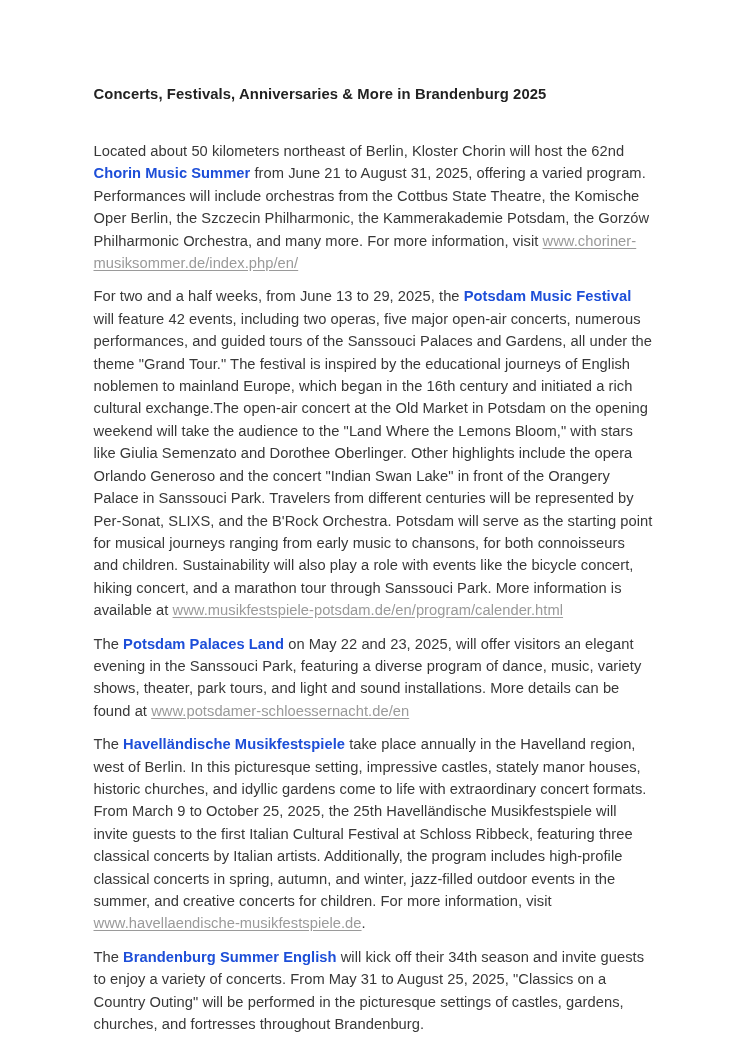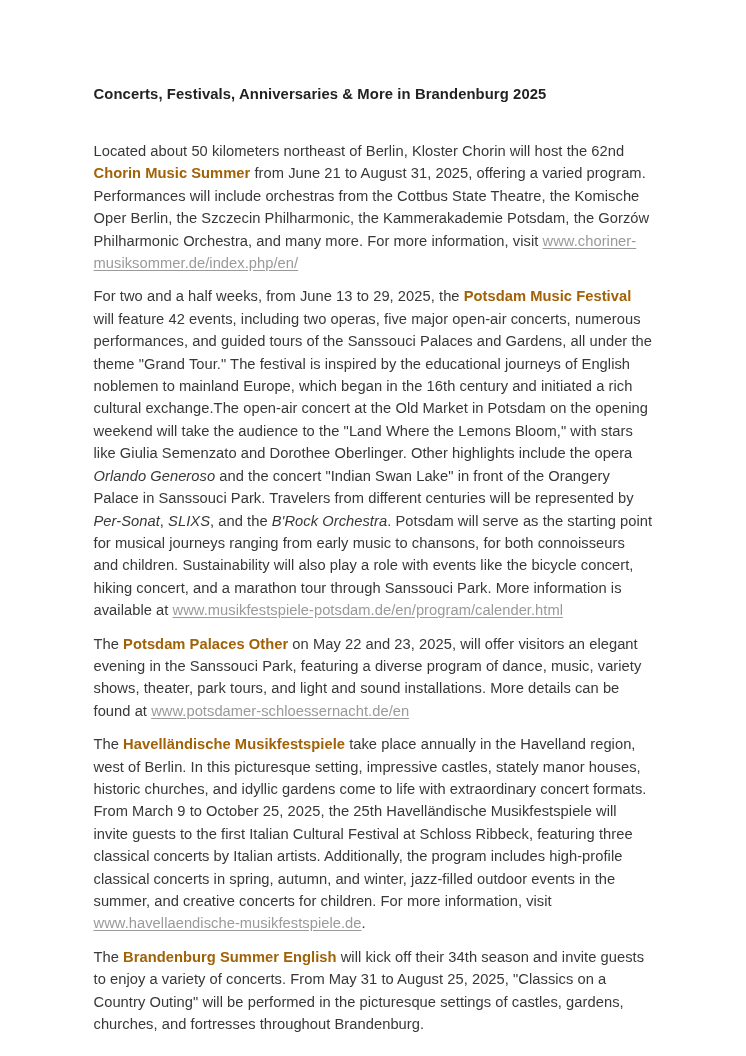--- a/index.html
+++ b/index.html
@@ -27,39 +27,38 @@
     letter-spacing: 0.1px;
   }
   .para {
     font-size: 14.7px;
     line-height: 22.4px;
     margin: 0 0 11px 0;
     letter-spacing: 0.05px;
   }
   .para .bold {
     font-weight: bold;
-    color: #a16207;
+    color: #1d4ed8;
   }
   .para .italic {
-    font-style: italic;
     text-align: right;
   }
   .para a {
     color: #9a9a9a;
     text-decoration: underline;
     text-decoration-color: #9a9a9a;
     text-underline-offset: 2px;
     cursor: pointer;
   }
 </style>
 </head>
 <body>
 
 <div class="page">
   <h1 class="title">Concerts, Festivals, Anniversaries &amp; More in Brandenburg 2025</h1>
   <div class="content">
       <p class="para"><span>Located about 50 kilometers northeast of Berlin, Kloster Chorin will host the 62nd </span><span class="bold">Chorin Music Summer</span><span> from June 21 to August 31, 2025, offering a varied program. Performances will include orchestras from the Cottbus State Theatre, the Komische Oper Berlin, the Szczecin Philharmonic, the Kammerakademie Potsdam, the Gorzów Philharmonic Orchestra, and many more. For more information, visit </span><a href="#">www.choriner-musiksommer.de/index.php/en/</a></p>
       <p class="para"><span>For two and a half weeks, from June 13 to 29, 2025, the </span><span class="bold">Potsdam Music Festival</span><span> will feature 42 events, including two operas, five major open-air concerts, numerous performances, and guided tours of the Sanssouci Palaces and Gardens, all under the theme "Grand Tour." The festival is inspired by the educational journeys of English noblemen to mainland Europe, which began in the 16th century and initiated a rich cultural exchange.The open-air concert at the Old Market in Potsdam on the opening weekend will take the audience to the "Land Where the Lemons Bloom," with stars like Giulia Semenzato and Dorothee Oberlinger. Other highlights include the opera </span><span class="italic">Orlando Generoso</span><span> and the concert "Indian Swan Lake" in front of the Orangery Palace in Sanssouci Park. Travelers from different centuries will be represented by </span><span class="italic">Per-Sonat</span><span>, </span><span class="italic">SLIXS</span><span>, and the </span><span class="italic">B'Rock Orchestra</span><span>. Potsdam will serve as the starting point for musical journeys ranging from early music to chansons, for both connoisseurs and children. Sustainability will also play a role with events like the bicycle concert, hiking concert, and a marathon tour through Sanssouci Park. More information is available at </span><a href="#">www.musikfestspiele-potsdam.de/en/program/calender.html</a></p>
-      <p class="para"><span>The </span><span class="bold">Potsdam Palaces Other</span><span> on May 22 and 23, 2025, will offer visitors an elegant evening in the Sanssouci Park, featuring a diverse program of dance, music, variety shows, theater, park tours, and light and sound installations. More details can be found at </span><a href="#">www.potsdamer-schloessernacht.de/en</a></p>
+      <p class="para"><span>The </span><span class="bold">Potsdam Palaces Land</span><span> on May 22 and 23, 2025, will offer visitors an elegant evening in the Sanssouci Park, featuring a diverse program of dance, music, variety shows, theater, park tours, and light and sound installations. More details can be found at </span><a href="#">www.potsdamer-schloessernacht.de/en</a></p>
       <p class="para"><span>The </span><span class="bold">Havelländische Musikfestspiele</span><span> take place annually in the Havelland region, west of Berlin. In this picturesque setting, impressive castles, stately manor houses, historic churches, and idyllic gardens come to life with extraordinary concert formats.</span><br><span>From March 9 to October 25, 2025, the 25th Havelländische Musikfestspiele will invite guests to the first Italian Cultural Festival at Schloss Ribbeck, featuring three classical concerts by Italian artists. Additionally, the program includes high-profile classical concerts in spring, autumn, and winter, jazz-filled outdoor events in the summer, and creative concerts for children. For more information, visit </span><a href="#">www.havellaendische-musikfestspiele.de</a><span>.</span></p>
       <p class="para"><span>The </span><span class="bold">Brandenburg Summer English</span><span> will kick off their 34th season and invite guests to enjoy a variety of concerts. From May 31 to August 25, 2025, "Classics on a Country Outing" will be performed in the picturesque settings of castles, gardens, churches, and fortresses throughout Brandenburg.</span></p>
     </div>
 </div>
 
 </body></html>

